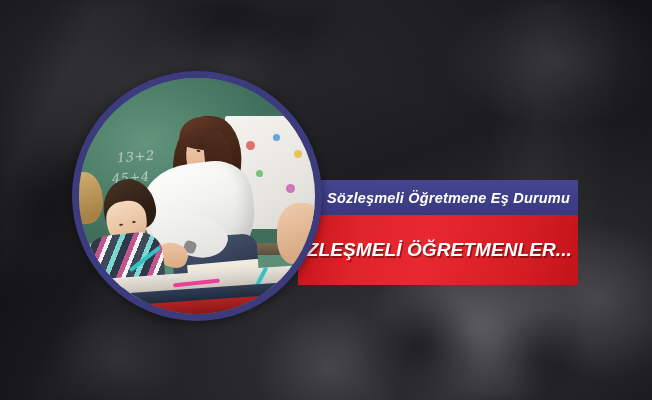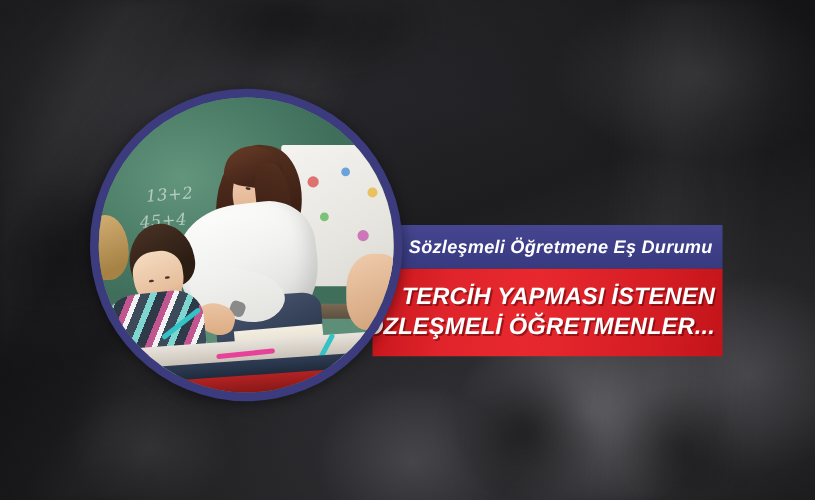--- a/index.html
+++ b/index.html
@@ -417,17 +417,16 @@
         <div class="ph-desk-red"></div>
       </div>
     </div>
   </div>
 
   <div class="banner-blue">
     <span class="banner-blue-text">Sözleşmeli Öğretmene Eş Durumu</span>
   </div>
 
   <div class="banner-red">
-    <span class="banner-red-line">TERCİH YAPMASI İSTENEN</span>
     <span class="banner-red-line">SÖZLEŞMELİ ÖĞRETMENLER...</span>
   </div>
 
 </div>
 
 </body></html>

